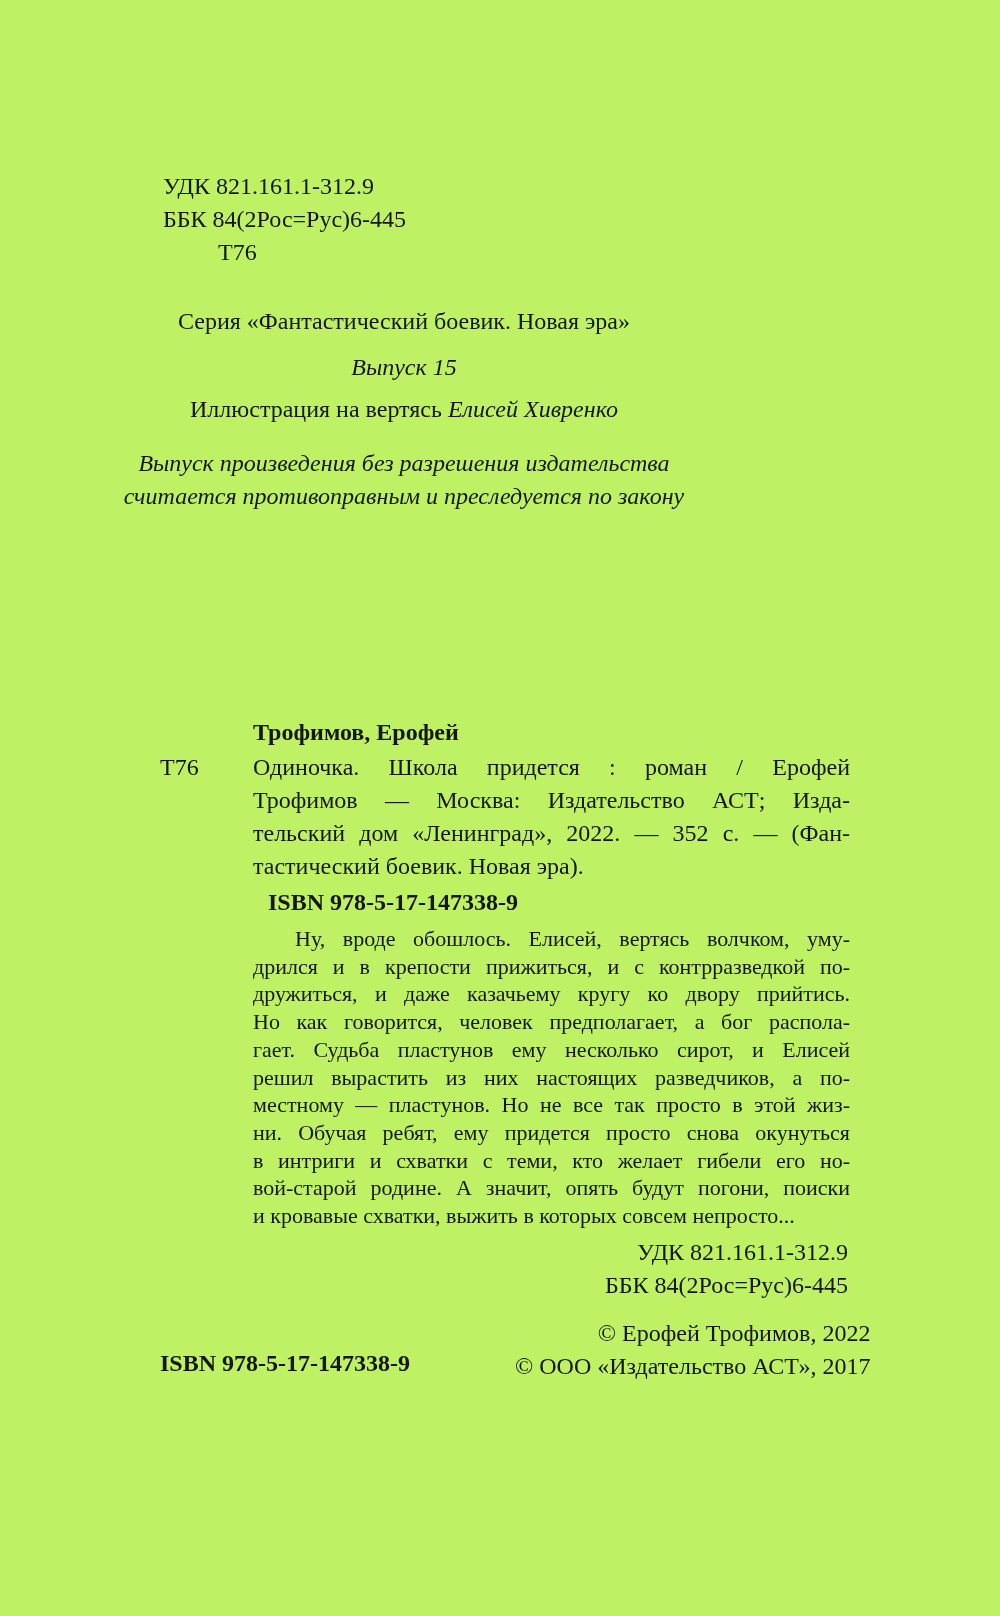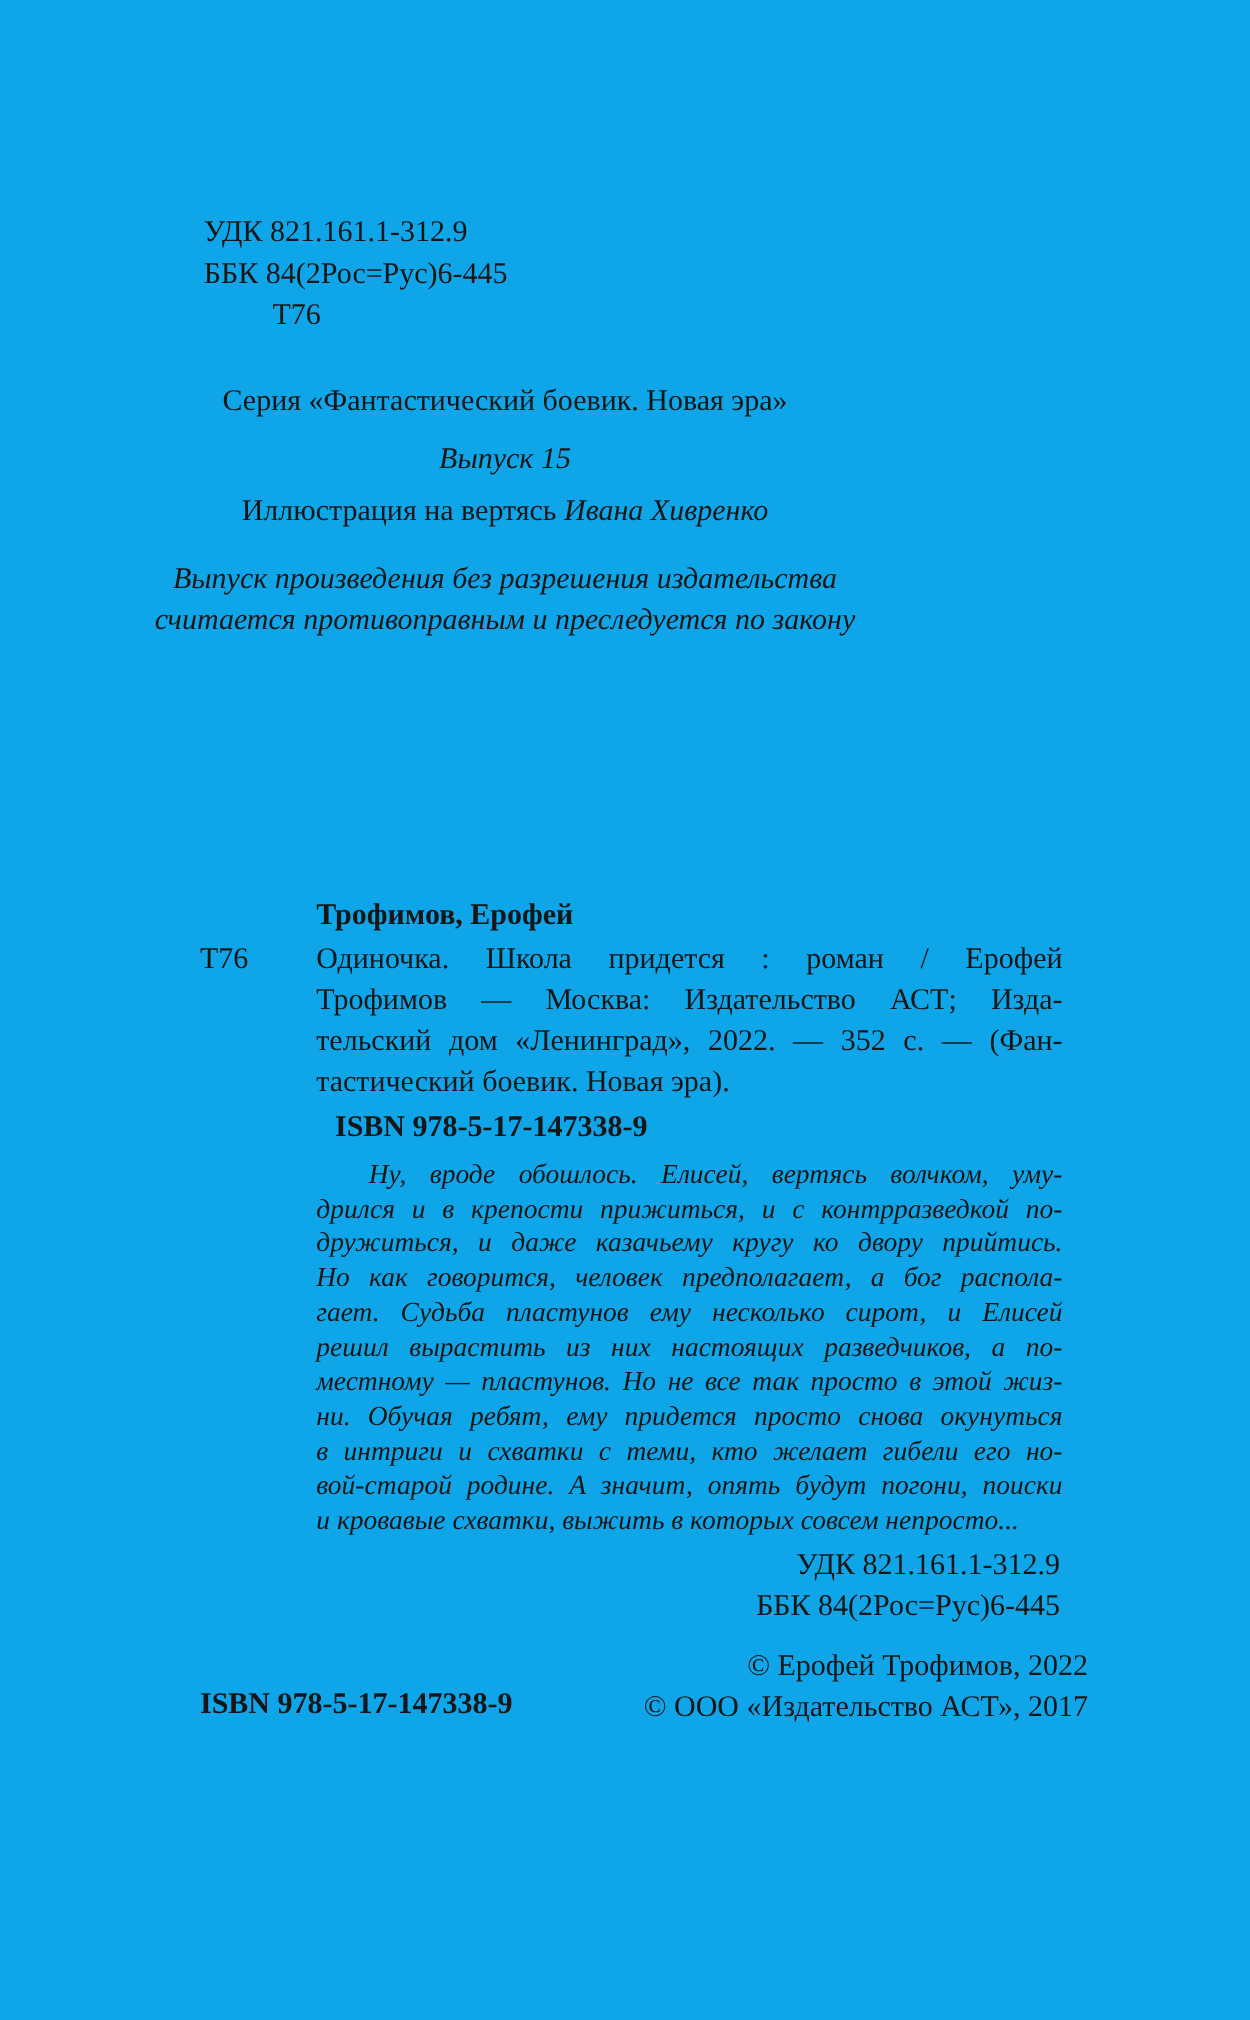--- a/index.html
+++ b/index.html
@@ -5,28 +5,28 @@
   html, body {
     margin: 0;
     padding: 0;
     background: #e9e9e9;
   }
   .page {
     position: relative;
     width: 1000px;
     height: 1616px;
     margin: 0 auto;
-    background: #0ea5e9;
+    background: #bef264;
     color: #161616;
     font-family: "Liberation Serif", "DejaVu Serif", serif;
     overflow: hidden;
   }
   .abs { position: absolute; }
   .size-lg { font-size: 24px; line-height: 33px; }
-  .size-md { font-size: 22px; line-height: 27.7px; font-style: italic; }
+  .size-md { font-size: 22px; line-height: 27.7px; }
   .bold { font-weight: bold; }
   .italic { font-style: italic; }
   .center { text-align: center; }
   .right { text-align: right; }
 
   
   .header-block { left: 163px; top: 170px; }
   .header-code { margin-left: 55px; }
 
   
@@ -64,21 +64,21 @@
 
   <div class="abs header-block size-lg">
     <div>УДК 821.161.1-312.9</div>
     <div>ББК 84(2Рос=Рус)6-445</div>
     <div class="header-code">Т76</div>
   </div>
 
   <div class="abs series-block size-lg center">
     <div class="series-line">Серия «Фантастический боевик. Новая эра»</div>
     <div class="issue-line italic">Выпуск 15</div>
-    <div class="illustration-line"><span>Иллюстрация на вертясь</span> <span class="italic">Ивана Хивренко</span></div>
+    <div class="illustration-line"><span>Иллюстрация на вертясь</span> <span class="italic">Елисей Хивренко</span></div>
     <div class="italic">Выпуск произведения без разрешения издательства</div>
     <div class="italic">считается противоправным и преследуется по закону</div>
   </div>
 
   <div class="abs author-line size-lg bold">Трофимов, Ерофей</div>
   <div class="abs entry-code size-lg">Т76</div>
   <div class="abs bib-block size-lg justify-lines">
       <div>Одиночка. Школа придется : роман / Ерофей</div>
       <div>Трофимов — Москва: Издательство АСТ; Изда-</div>
       <div>тельский дом «Ленинград», 2022. — 352 с. — (Фан-</div>

